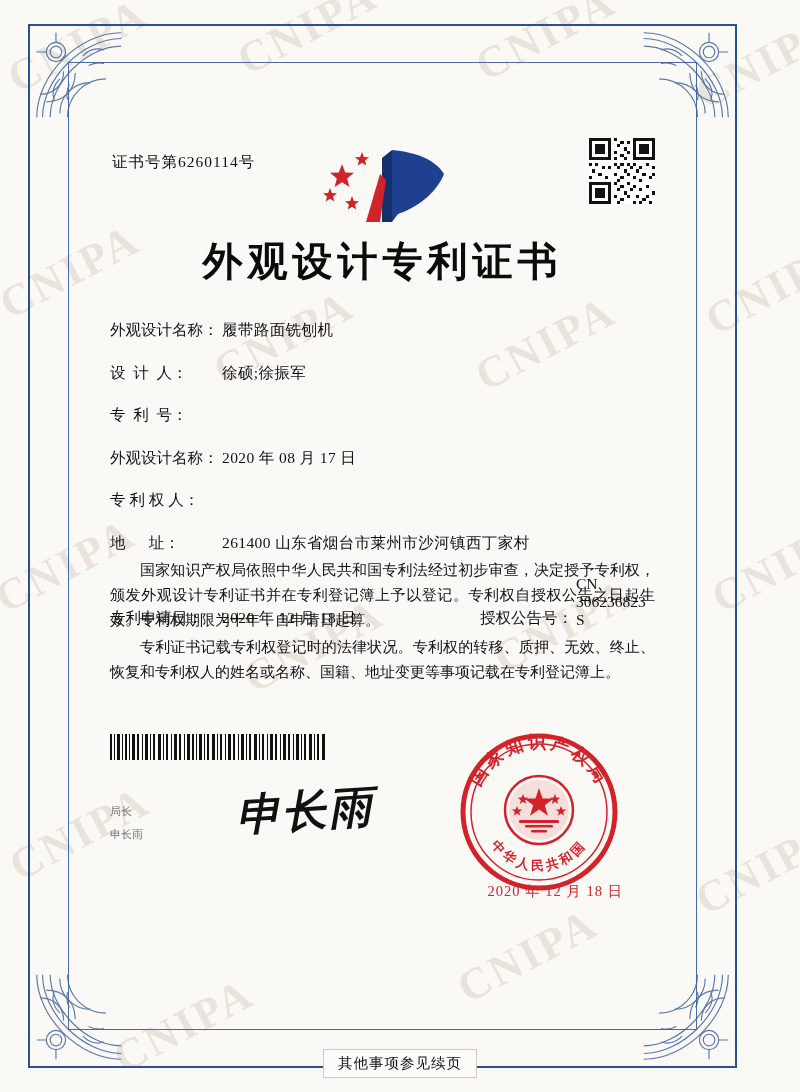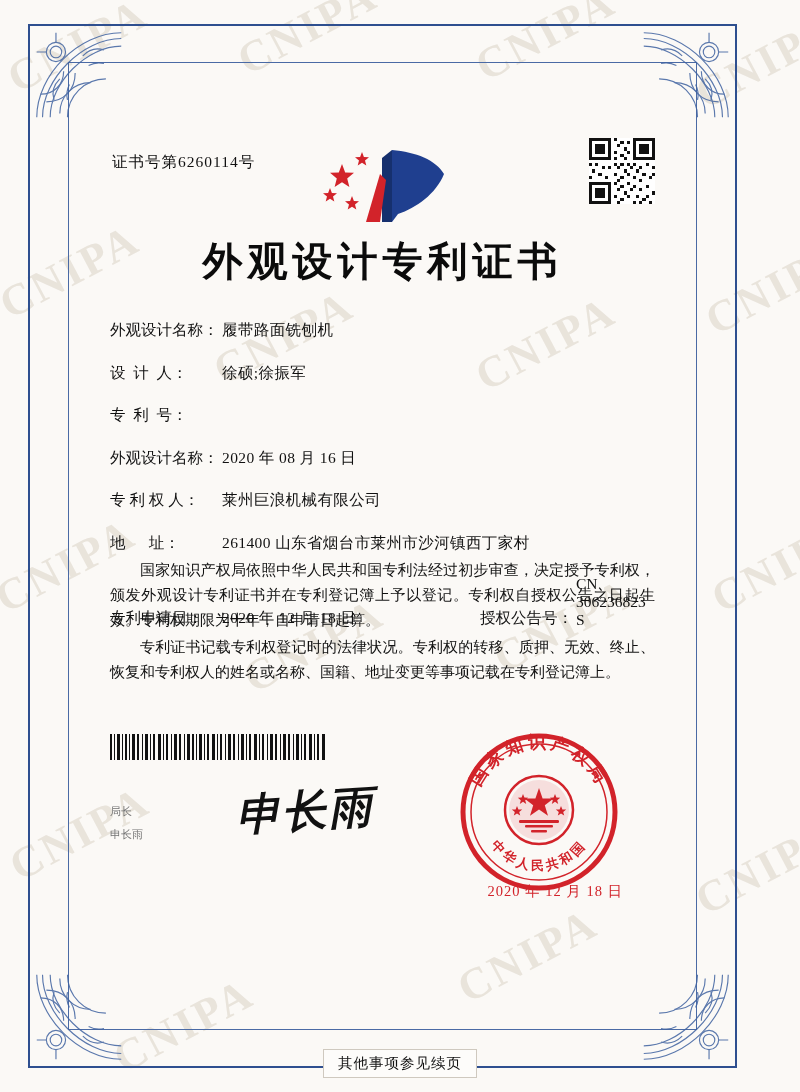--- a/index.html
+++ b/index.html
@@ -453,26 +453,25 @@
         <span class="field-label">设  计  人：</span>
         <span class="field-value">徐硕;徐振军</span>
       </div>
 
       <div class="field-row">
         <span class="field-label">专  利  号：</span>
       </div>
 
       <div class="field-row">
         <span class="field-label">外观设计名称：</span>
-        <span class="field-value">2020 年 08 月 16 日</span>
+        <span class="field-value">2020 年 08 月 17 日</span>
       </div>
 
       <div class="field-row">
         <span class="field-label">专 利 权 人：</span>
-        <span class="field-value">莱州巨浪机械有限公司</span>
       </div>
 
       <div class="field-row">
         <span class="field-label">地      址：</span>
         <span class="field-value">261400 山东省烟台市莱州市沙河镇西丁家村</span>
       </div>
 
       <div class="field-row split">
         <span class="field-label">专利申请日：</span>
         <span class="field-value">2020 年 12 月 18 日</span>

